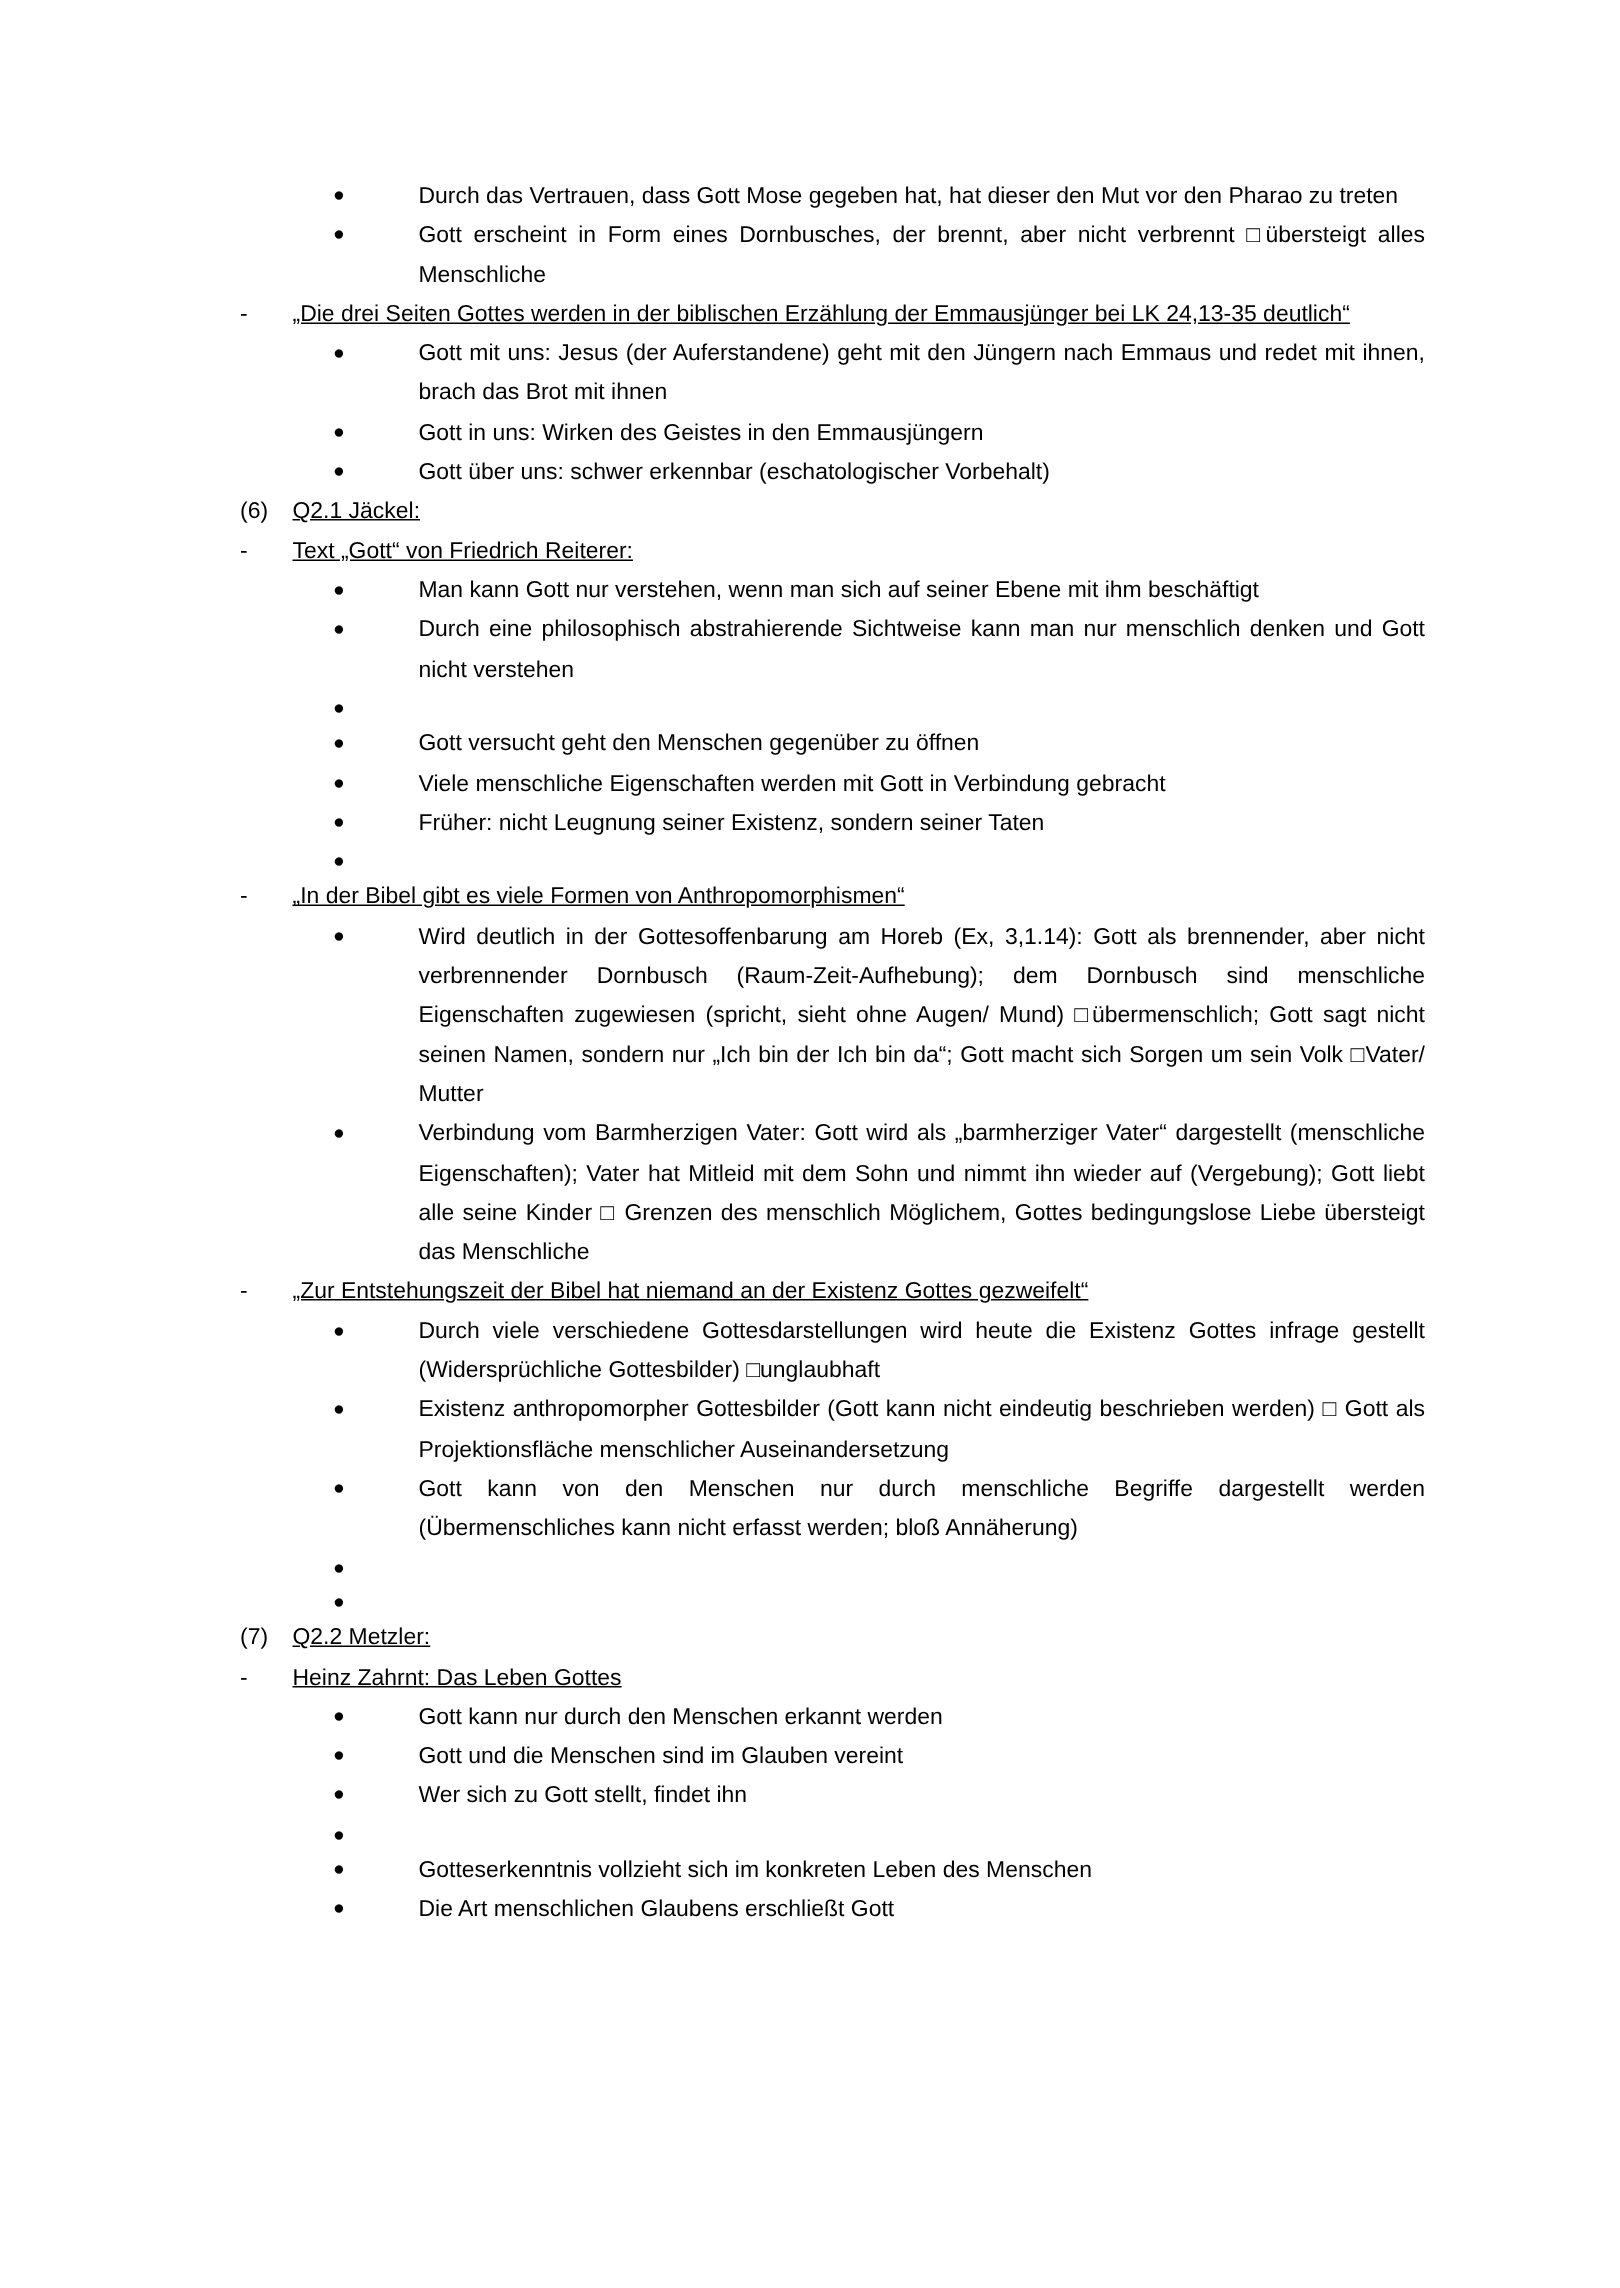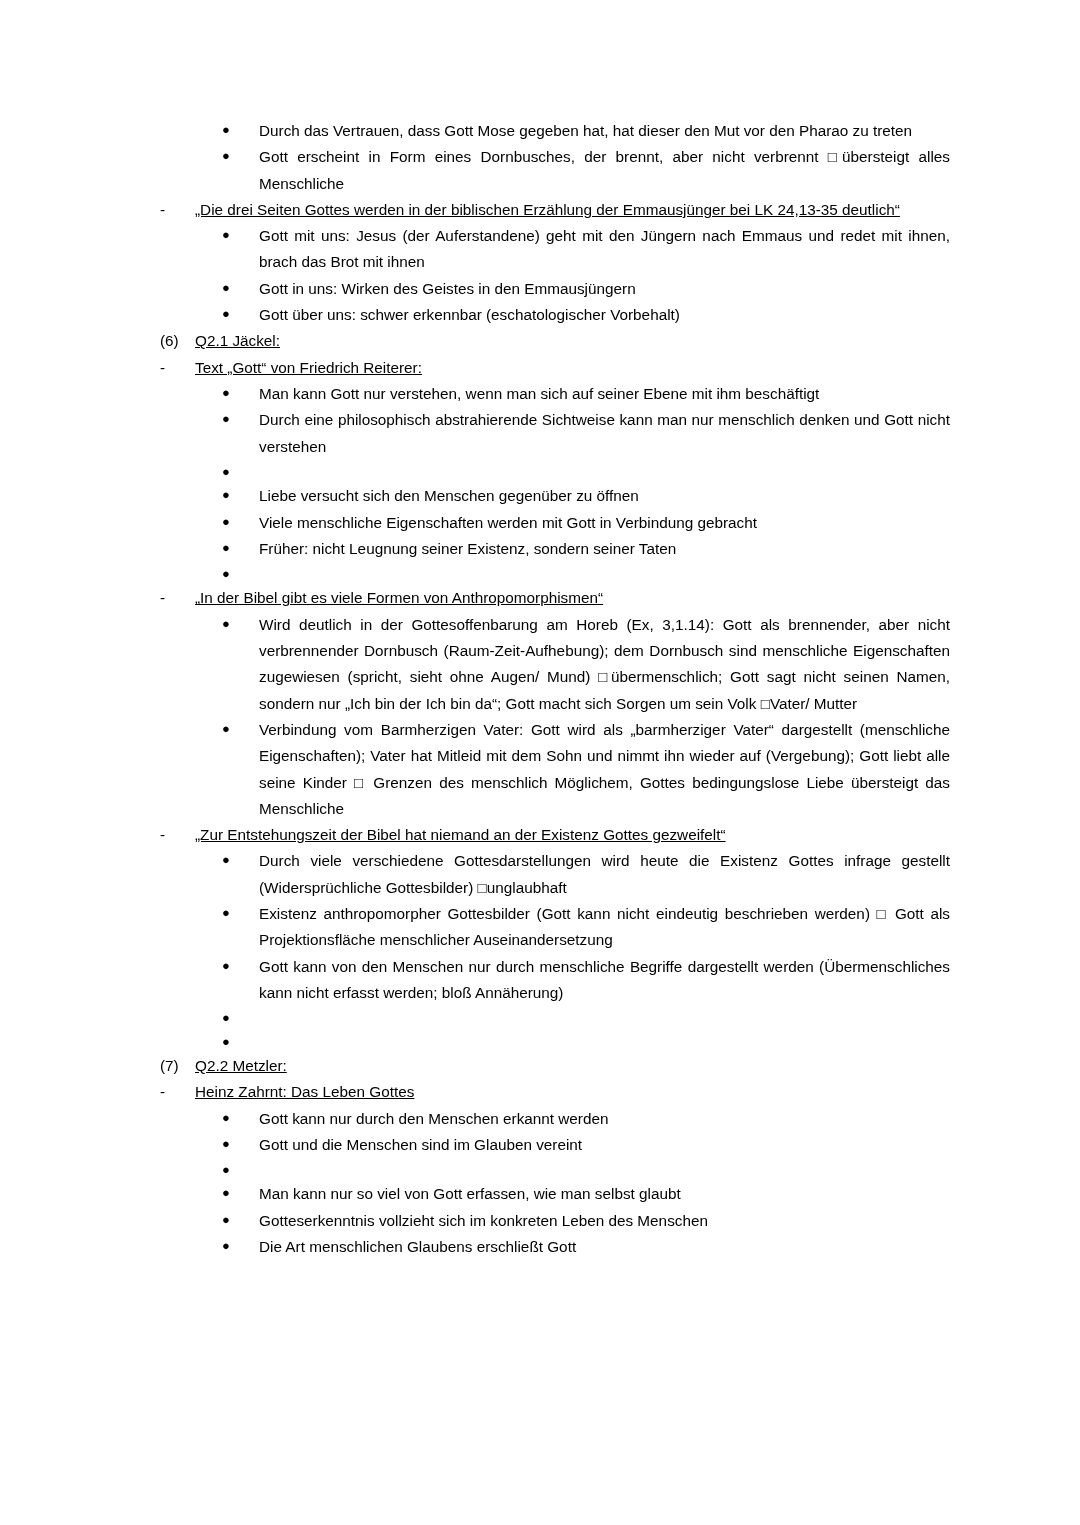--- a/index.html
+++ b/index.html
@@ -58,20 +58,21 @@
     flex: 0 0 auto;
     width: 37px;
     font-size: 13px;
     line-height: 1.72;
     padding-top: 1px;
   }
   .l2 .body {
     flex: 1 1 auto;
     text-align: justify;
     text-justify: inter-word;
+    margin-left: 20px;
   }
   
   .body { hyphens: none; }
 </style>
 </head>
 <body>
 
 <div class="page">
   <div class="doc-body" id="doc-body">
       <div class="l2">
@@ -112,21 +113,21 @@
       </div>
       <div class="l2">
         <span class="bullet">●</span>
         <span class="body">Durch eine philosophisch abstrahierende Sichtweise kann man nur menschlich denken und Gott nicht verstehen</span>
       </div>
       <div class="l2">
         <span class="bullet">●</span>
       </div>
       <div class="l2">
         <span class="bullet">●</span>
-        <span class="body">Liebe versucht sich den Menschen gegenüber zu öffnen</span>
+        <span class="body">Gott versucht geht den Menschen gegenüber zu öffnen</span>
       </div>
       <div class="l2">
         <span class="bullet">●</span>
         <span class="body">Viele menschliche Eigenschaften werden mit Gott in Verbindung gebracht</span>
       </div>
       <div class="l2">
         <span class="bullet">●</span>
         <span class="body">Früher: nicht Leugnung seiner Existenz, sondern seiner Taten</span>
       </div>
       <div class="l2">
@@ -177,24 +178,24 @@
       <div class="l2">
         <span class="bullet">●</span>
         <span class="body">Gott kann nur durch den Menschen erkannt werden</span>
       </div>
       <div class="l2">
         <span class="bullet">●</span>
         <span class="body">Gott und die Menschen sind im Glauben vereint</span>
       </div>
       <div class="l2">
         <span class="bullet">●</span>
-      </div>
-      <div class="l2">
-        <span class="bullet">●</span>
-        <span class="body">Man kann nur so viel von Gott erfassen, wie man selbst glaubt</span>
+        <span class="body">Wer sich zu Gott stellt, findet ihn</span>
+      </div>
+      <div class="l2">
+        <span class="bullet">●</span>
       </div>
       <div class="l2">
         <span class="bullet">●</span>
         <span class="body">Gotteserkenntnis vollzieht sich im konkreten Leben des Menschen</span>
       </div>
       <div class="l2">
         <span class="bullet">●</span>
         <span class="body">Die Art menschlichen Glaubens erschließt Gott</span>
       </div>
     </div>

